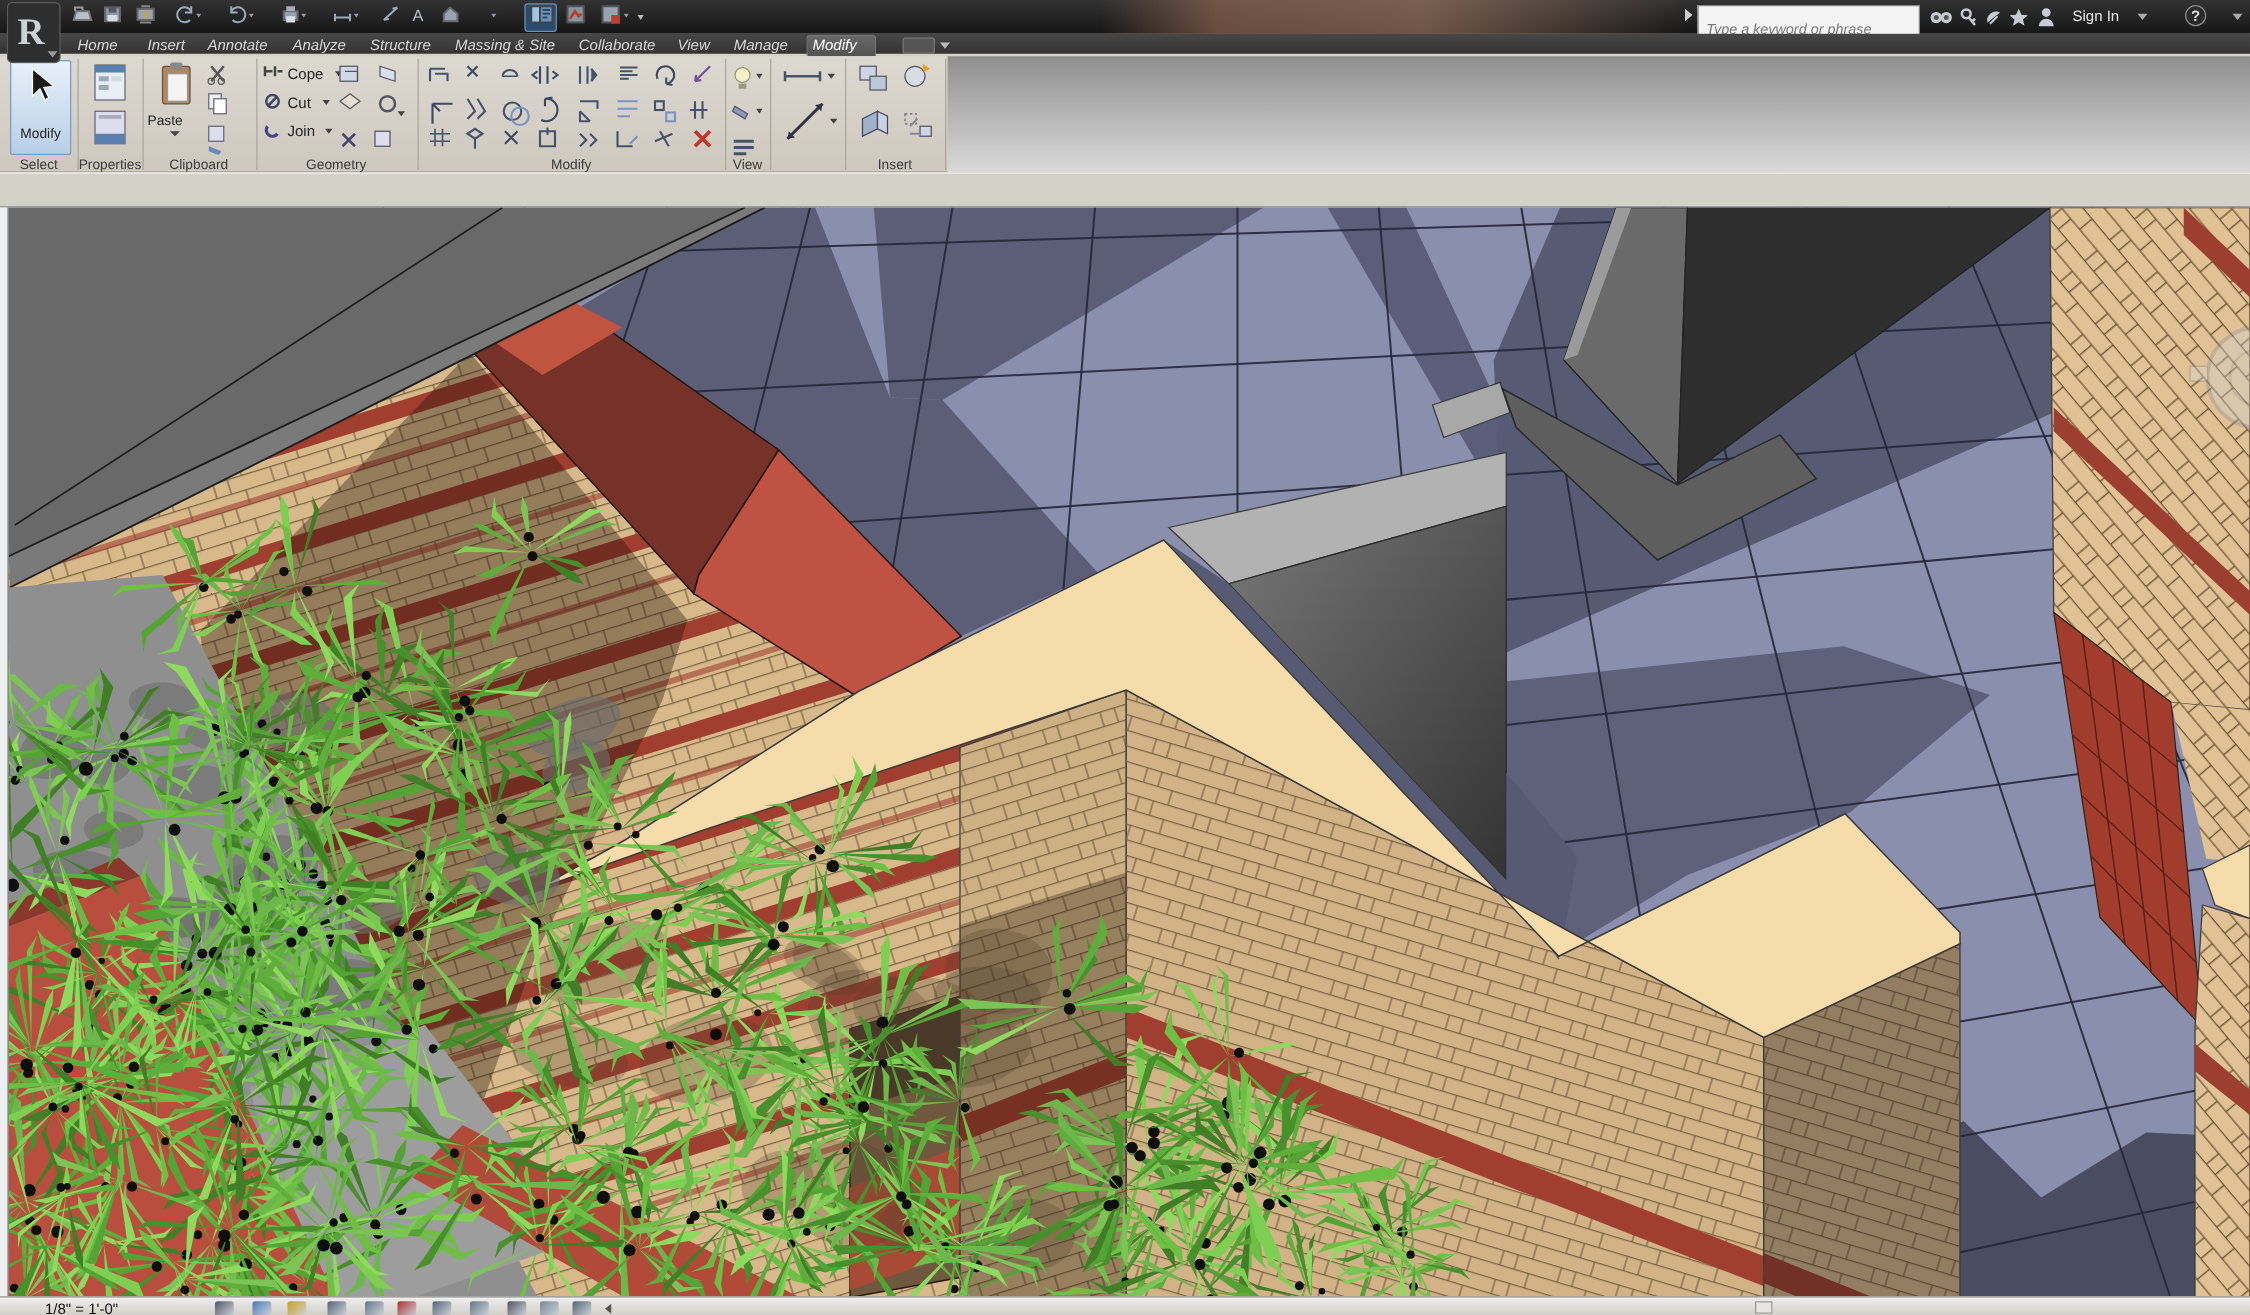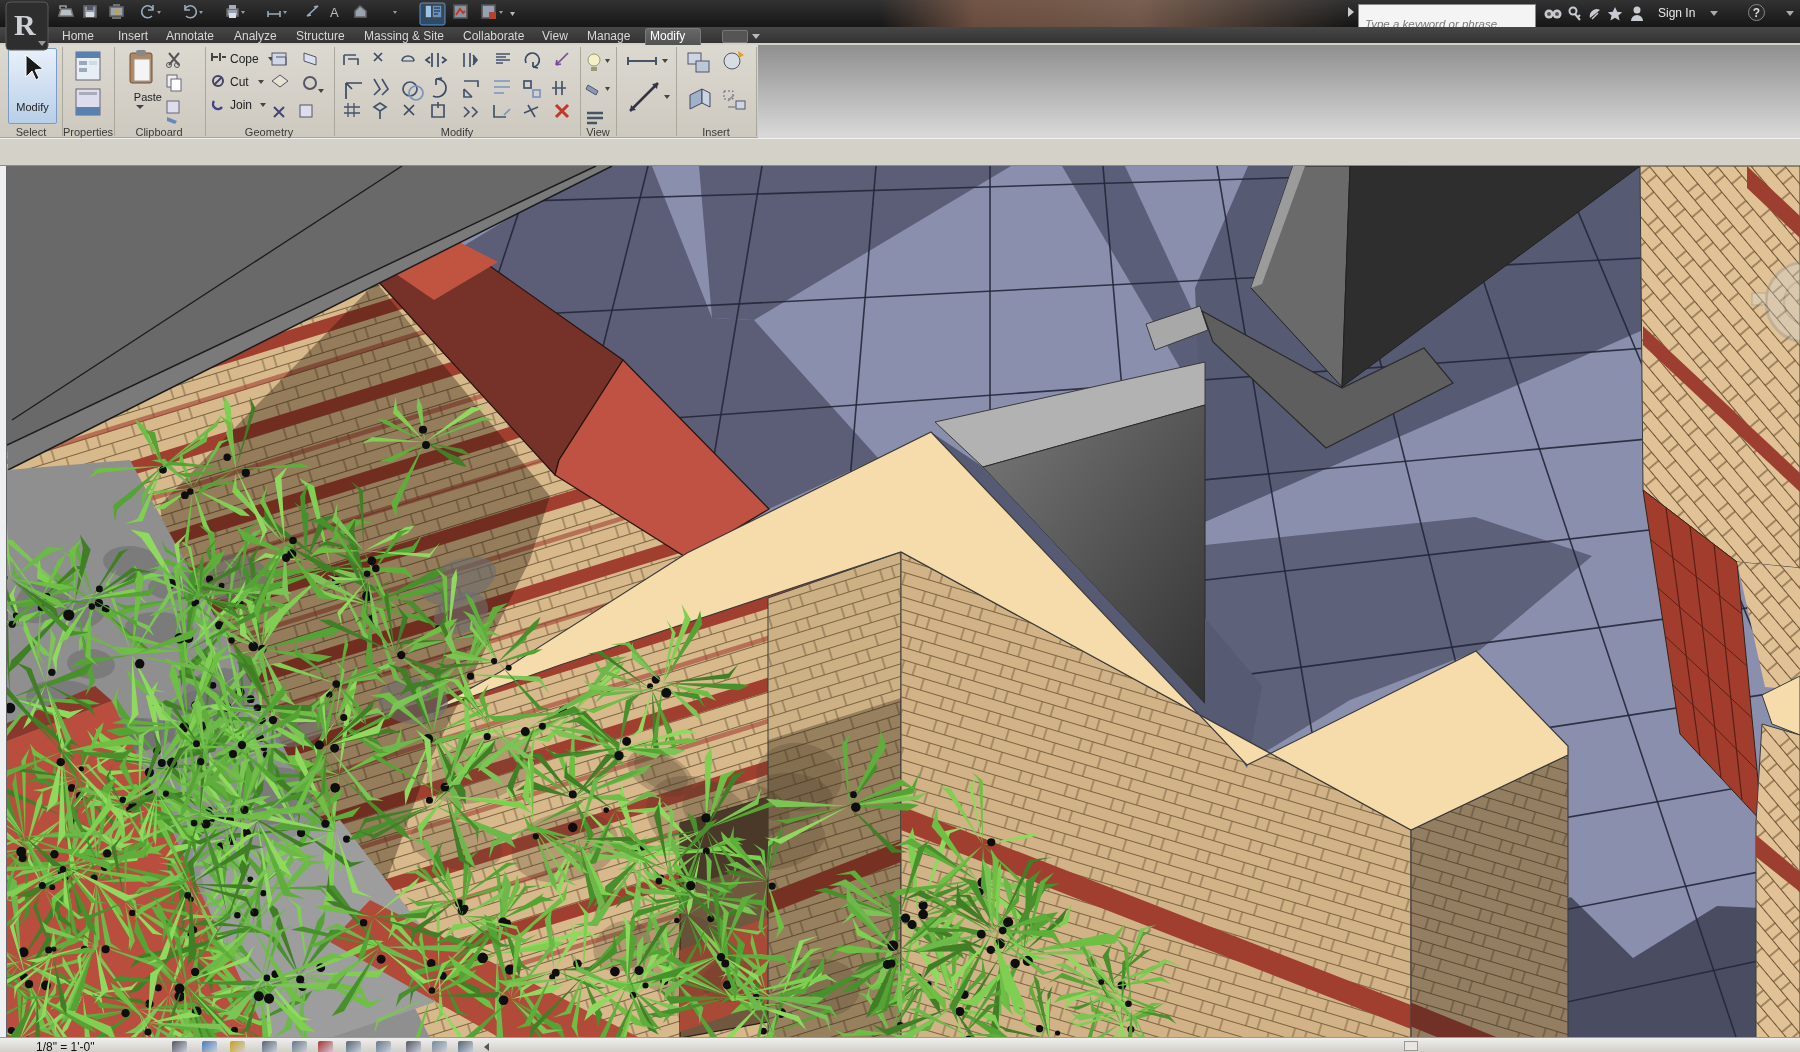--- a/index.html
+++ b/index.html
@@ -1,20 +1,20 @@
 <!DOCTYPE html>
 <html><head><meta charset="utf-8">
 <style>
 * { margin:0; padding:0; box-sizing:border-box; }
 html,body { width:1800px; height:1052px; overflow:hidden; background:#d4d1c9; font-family:"Liberation Sans",sans-serif; }
 .titlebar { position:absolute; left:0; top:0; width:1800px; height:27px; background:linear-gradient(#323232,#161616); }
 .appbtn { position:absolute; left:5px; top:1px; width:44px; height:50px; z-index:5; }
 .ttext { position:absolute; left:620px; top:6px; font-size:12.5px; color:#e4e4e4; white-space:nowrap; }
 .search { position:absolute; left:1358px; top:4px; width:178px; height:18px; background:#f4f4f4; border:1px solid #888; font-size:11.5px; font-style:italic; color:#777; padding:13px 6px; }
-.tabbar { position:absolute; left:0; top:27px; width:1800px; height:16px; background:linear-gradient(#474747,#333); }
+.tabbar { position:absolute; left:0; top:27px; width:1800px; height:16px; background:linear-gradient(#474747,#333);font-style:italic; }
 .tab { position:absolute; top:2px; font-size:12px; color:#d8d8d8; }
 .ribbon { position:absolute; left:0; top:45px; width:1800px; height:93px; background:linear-gradient(#dcd9d1,#cec9bf); border-bottom:1px solid #a8a49a; }
 .plabel { position:absolute; top:81px; width:90px; text-align:center; font-size:11px; color:#3a3a3a; }
 .strip { position:absolute; left:0; top:138px; width:1800px; height:28px; background:#d4d1c9; border-top:1px solid #f2f1ee; border-bottom:1px solid #8a8a8a; }
 .leftstrip { position:absolute; left:0; top:166px; width:7px; height:871px; background:#edeff1; border-right:1px solid #666; }
 .statusbar { position:absolute; left:0; top:1037px; width:1800px; height:15px; background:linear-gradient(#efefef,#d2cfc7); border-top:1px solid #999; }
 #scenewrap { position:absolute; left:7px; top:166px; width:1793px; height:871px; overflow:hidden; background:#8e92b1; }
 </style></head>
 <body>
 <div class="titlebar">
@@ -158,21 +158,21 @@
     <svg style="position:absolute;left:74px;top:42px;" width="30" height="34">
       <rect x="2" y="2" width="24" height="26" fill="#dde" stroke="#667"></rect>
       <rect x="2" y="20" width="24" height="8" fill="#5a80b0"></rect>
       <rect x="5" y="5" width="18" height="3" fill="#aab"></rect>
     </svg>
     <svg style="position:absolute;left:124px;top:4px;" width="36" height="40">
       <rect x="6" y="4" width="22" height="30" rx="2" fill="#b08860" stroke="#70503a"></rect>
       <rect x="12" y="1" width="10" height="6" rx="2" fill="#888"></rect>
       <rect x="10" y="10" width="16" height="22" fill="#f4f4f4" stroke="#999"></rect>
     </svg>
-    <div style="position:absolute;left:118px;top:46px;width:44px;text-align:right;font-size:11px;color:#222;">Paste</div>
+    <div style="position:absolute;left:118px;top:46px;width:44px;text-align:left;font-size:11px;color:#222;">Paste</div>
     <div style="position:absolute;left:136px;top:60px;width:0;height:0;border-left:4px solid transparent;border-right:4px solid transparent;border-top:4px solid #444;"></div>
     <svg style="position:absolute;left:165px;top:6px;" width="36" height="74">
       <path d="M4,2 L14,14 M14,2 L4,14" stroke="#555" stroke-width="2"></path>
       <circle cx="4" cy="14" r="2.5" fill="none" stroke="#555"></circle>
       <circle cx="12" cy="14" r="2.5" fill="none" stroke="#555"></circle>
       <rect x="2" y="24" width="10" height="12" fill="#eee" stroke="#667"></rect>
       <rect x="6" y="28" width="10" height="12" fill="#fff" stroke="#667"></rect>
       <rect x="2" y="50" width="12" height="12" fill="#dde" stroke="#667"></rect>
       <path d="M2,66 l10,4 l-2,3 l-8,-3 z" fill="#6688bb"></path>
     </svg>

